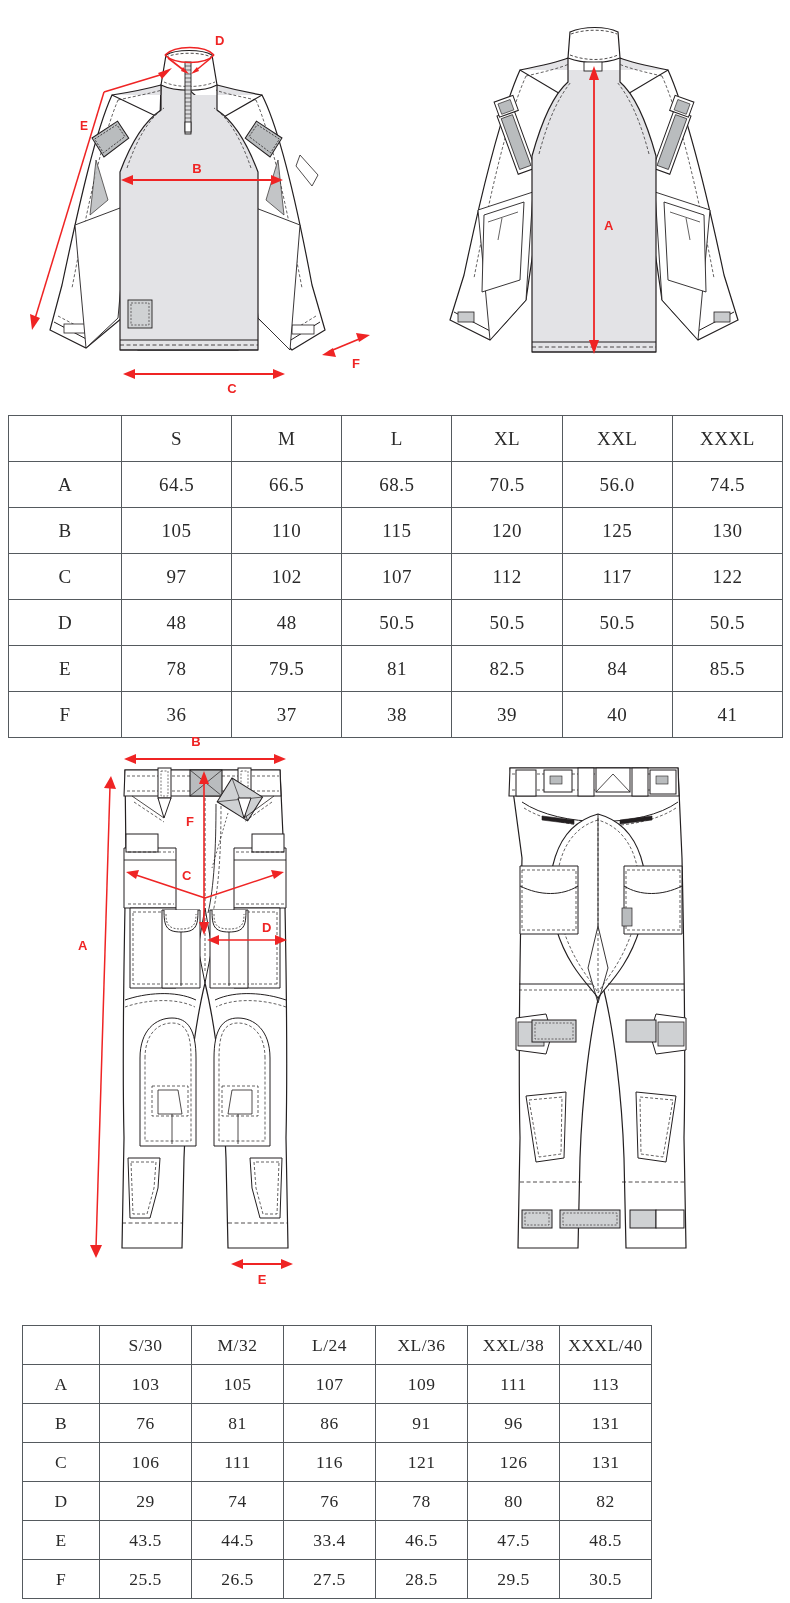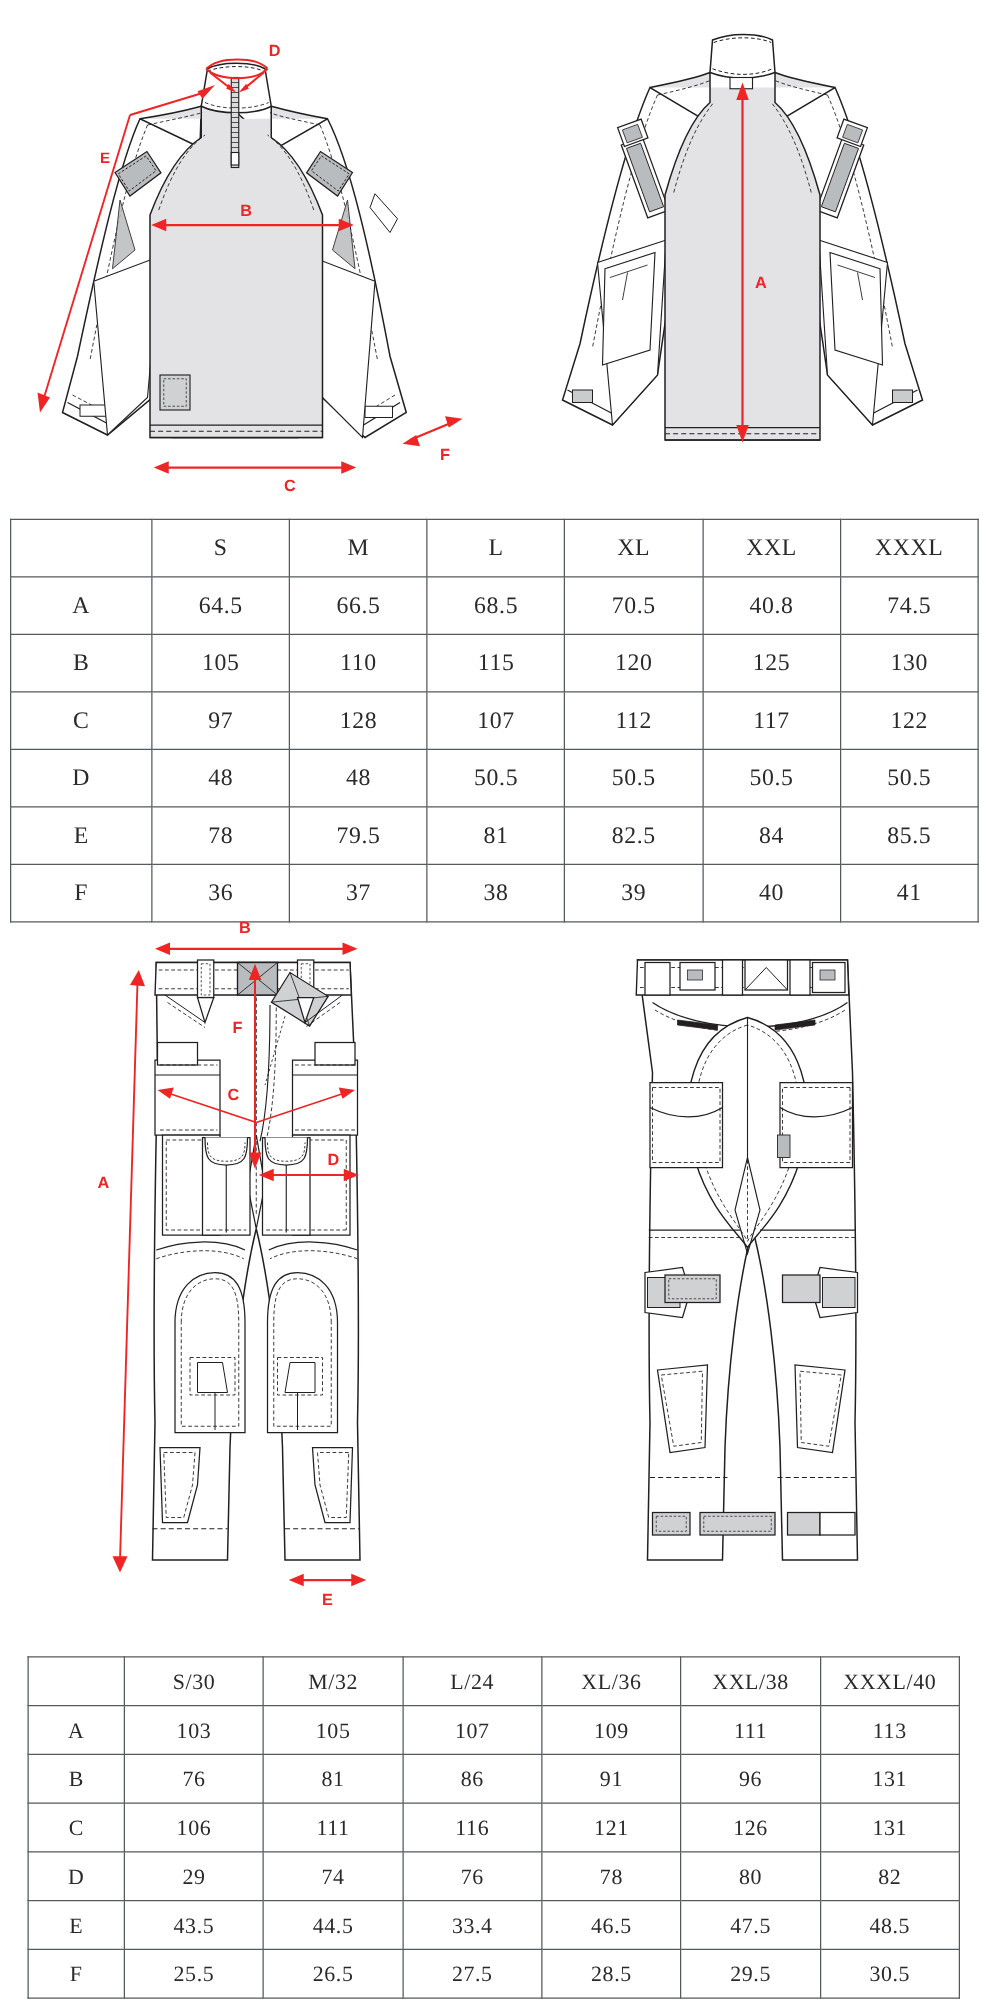--- a/index.html
+++ b/index.html
@@ -42,21 +42,21 @@
   }
   #shirt-table td {
     height: 43px;
     font-size: 19px;
   }
   #shirt-table td.rowhead { width: 110px; }
   
   #pants-table {
     left: 22px;
     top: 1325px;
-    width: 746px;
+    width: 630px;
   }
   #pants-table td {
     height: 36px;
     font-size: 17.5px;
   }
   #pants-table td.rowhead { width: 74px; }
 
   .dim-label {
     font-family: "Liberation Sans", sans-serif;
     font-weight: bold;
@@ -250,36 +250,36 @@
         <td>XL</td>
         <td>XXL</td>
         <td>XXXL</td>
       </tr>
       <tr>
         <td class="rowhead">A</td>
         <td>64.5</td>
         <td>66.5</td>
         <td>68.5</td>
         <td>70.5</td>
-        <td>40.8</td>
+        <td>56.0</td>
         <td>74.5</td>
       </tr>
       <tr>
         <td class="rowhead">B</td>
         <td>105</td>
         <td>110</td>
         <td>115</td>
         <td>120</td>
         <td>125</td>
         <td>130</td>
       </tr>
       <tr>
         <td class="rowhead">C</td>
         <td>97</td>
-        <td>128</td>
+        <td>102</td>
         <td>107</td>
         <td>112</td>
         <td>117</td>
         <td>122</td>
       </tr>
       <tr>
         <td class="rowhead">D</td>
         <td>48</td>
         <td>48</td>
         <td>50.5</td>

